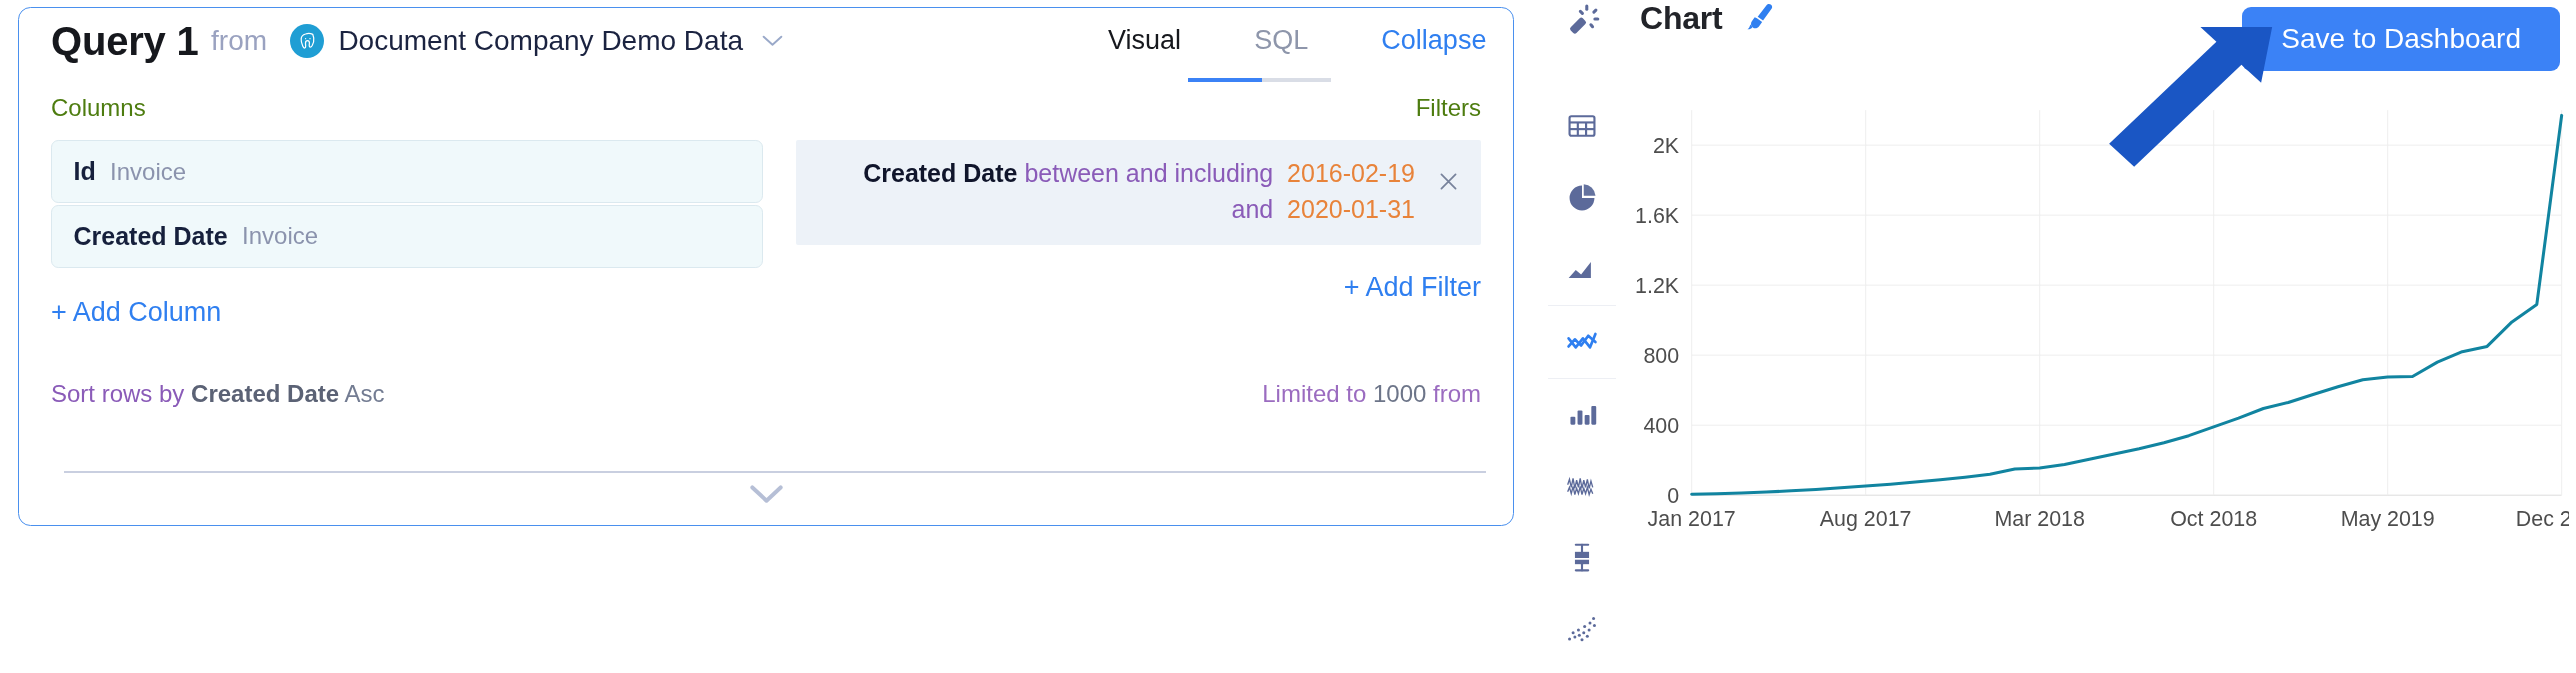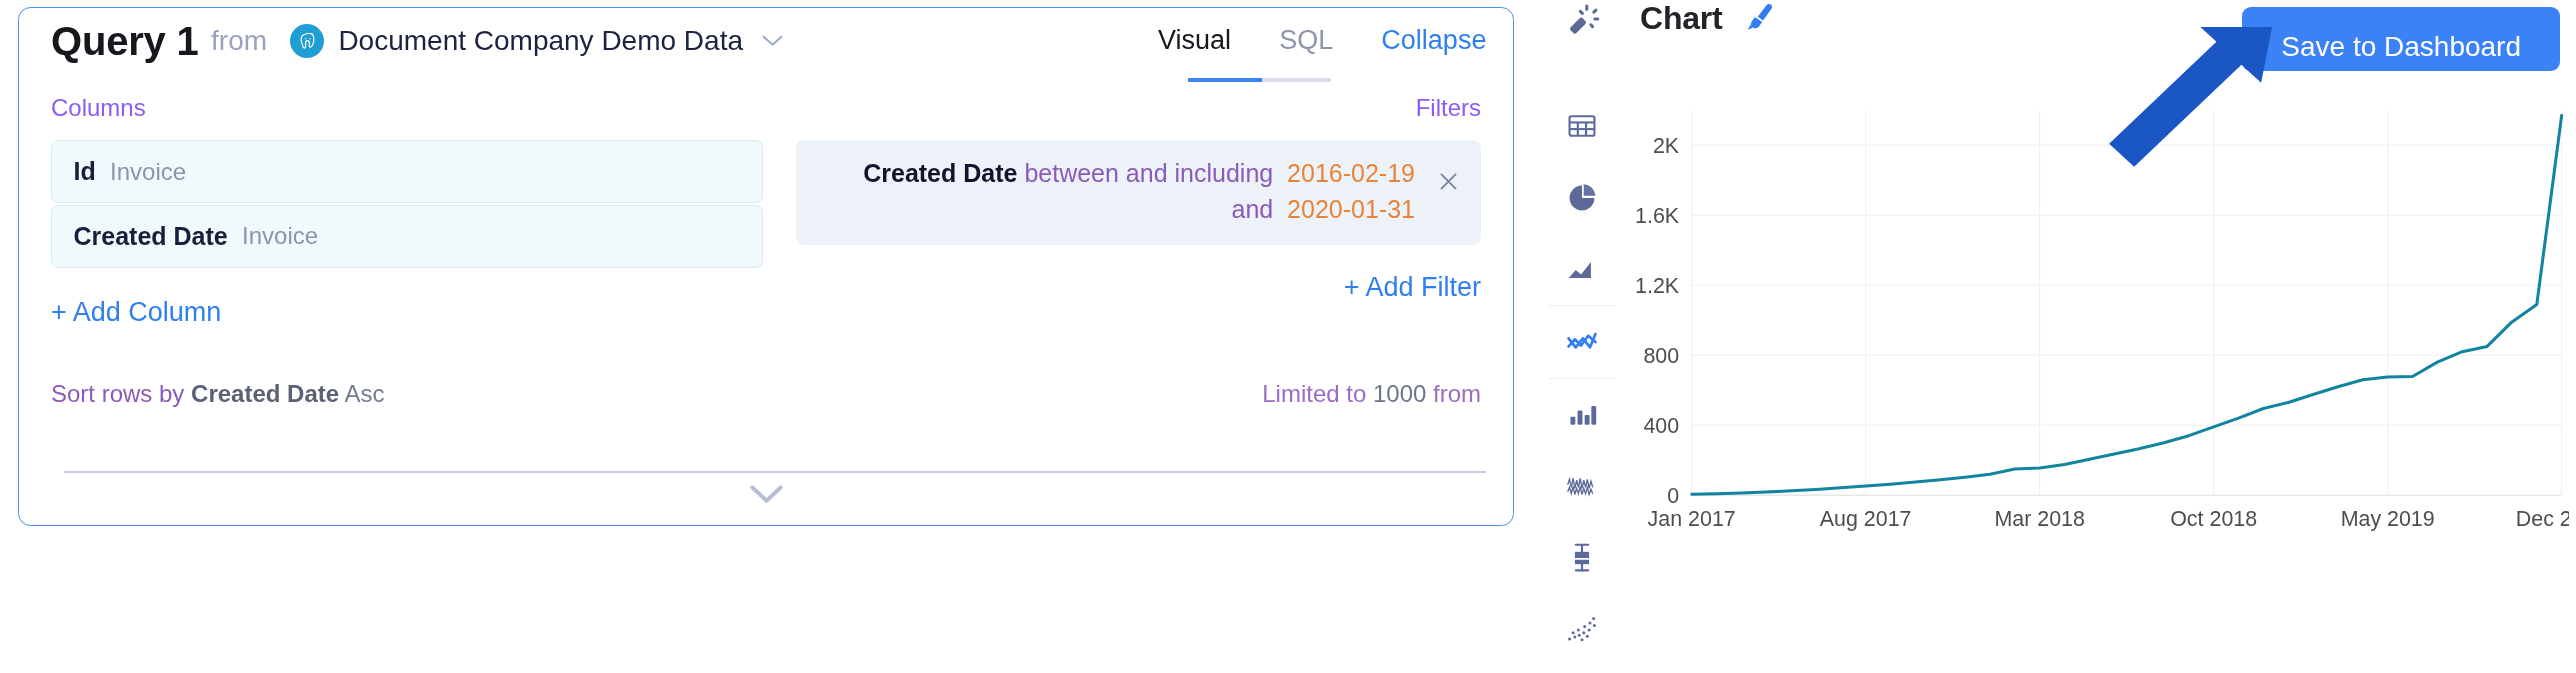--- a/index.html
+++ b/index.html
@@ -61,21 +61,21 @@
   .ds-caret {
     margin-left: 18px;
     color: #9aa9c9;
     display: flex; align-items: center;
   }
   .head-spacer { flex: 1 1 auto; }
   .tabs { display: flex; align-items: flex-end; height: 66px; padding-bottom: 5.4px; }
   .tab {
     font-size: 27px;
     padding: 0 3.6px 12.5px 3.6px;
-    margin-left: 41px;
+    margin-left: 66px;
     position: relative;
     cursor: pointer;
   }
   .tab.active { color: #16181d; }
   .tab.inactive { color: #8e96ab; }
   .tab.link { color: #2f7ff0; }
   .tabs-underline {
     position: absolute;
     left: 1169px;
     top: 70px;
@@ -86,21 +86,21 @@
   .tabs-underline .active-seg {
     position: absolute; left: 0; top: 0;
     width: 74px; height: 3.6px; background: #3b82f6;
   }
 
   .card-body { padding: 0 32px; display: flex; }
   .col-left { width: 712px; }
   .col-right { flex: 1 1 auto; padding-left: 33px; text-align: right; }
   .section-label {
     font-size: 24px;
-    color: #8b5cf6;
+    color: #4d7c0f;
     margin: 20px 0 18px 0;
   }
   .col-item {
     background: #f0f9fb;
     border: 0.9px solid #dbe9ef;
     border-radius: 7.2px;
     height: 63px;
     display: flex;
     align-items: center;
     padding: 0 21.5px;
@@ -128,21 +128,21 @@
   }
   .sort-text { font-size: 24px; color: #8a5bb8; }
   .sort-text b { color: #5b6275; }
   .sort-text .asc { color: #737c92; }
   .limit-text { font-size: 24px; color: #9b6cc0; margin-left: auto; }
   .limit-text b { color: #6d7589; font-weight: normal; }
 
   
   .filter-pill {
     background: #edf2f8;
-    border-radius: 8px;
+    border-radius: 2px;
     padding: 16px 21.5px 18px 21.5px;
     display: flex;
     align-items: flex-start;
     min-height: 97px;
     cursor: pointer;
   }
   .filter-text { flex: 1 1 auto; font-size: 25px; line-height: 1.42; }
   .f-field { font-weight: bold; color: #10152b; }
   .f-op { color: #8a5bb8; }
   .f-val { color: #e8833a; }
@@ -196,21 +196,21 @@
 
   .save-btn {
     position: absolute;
     right: 16px;
     top: 7.2px;
     background: #3b82f6;
     color: #ffffff;
     font-size: 28px;
     border: none;
     border-radius: 9px;
-    padding: 8px 39px;
+    padding: 0 39px;
     height: 64px;
     line-height: 64px;
     cursor: pointer;
     font-family: "Liberation Sans", sans-serif;
   }
 
   .icon-rail {
     position: absolute;
     left: 25px;
     top: 90px;

